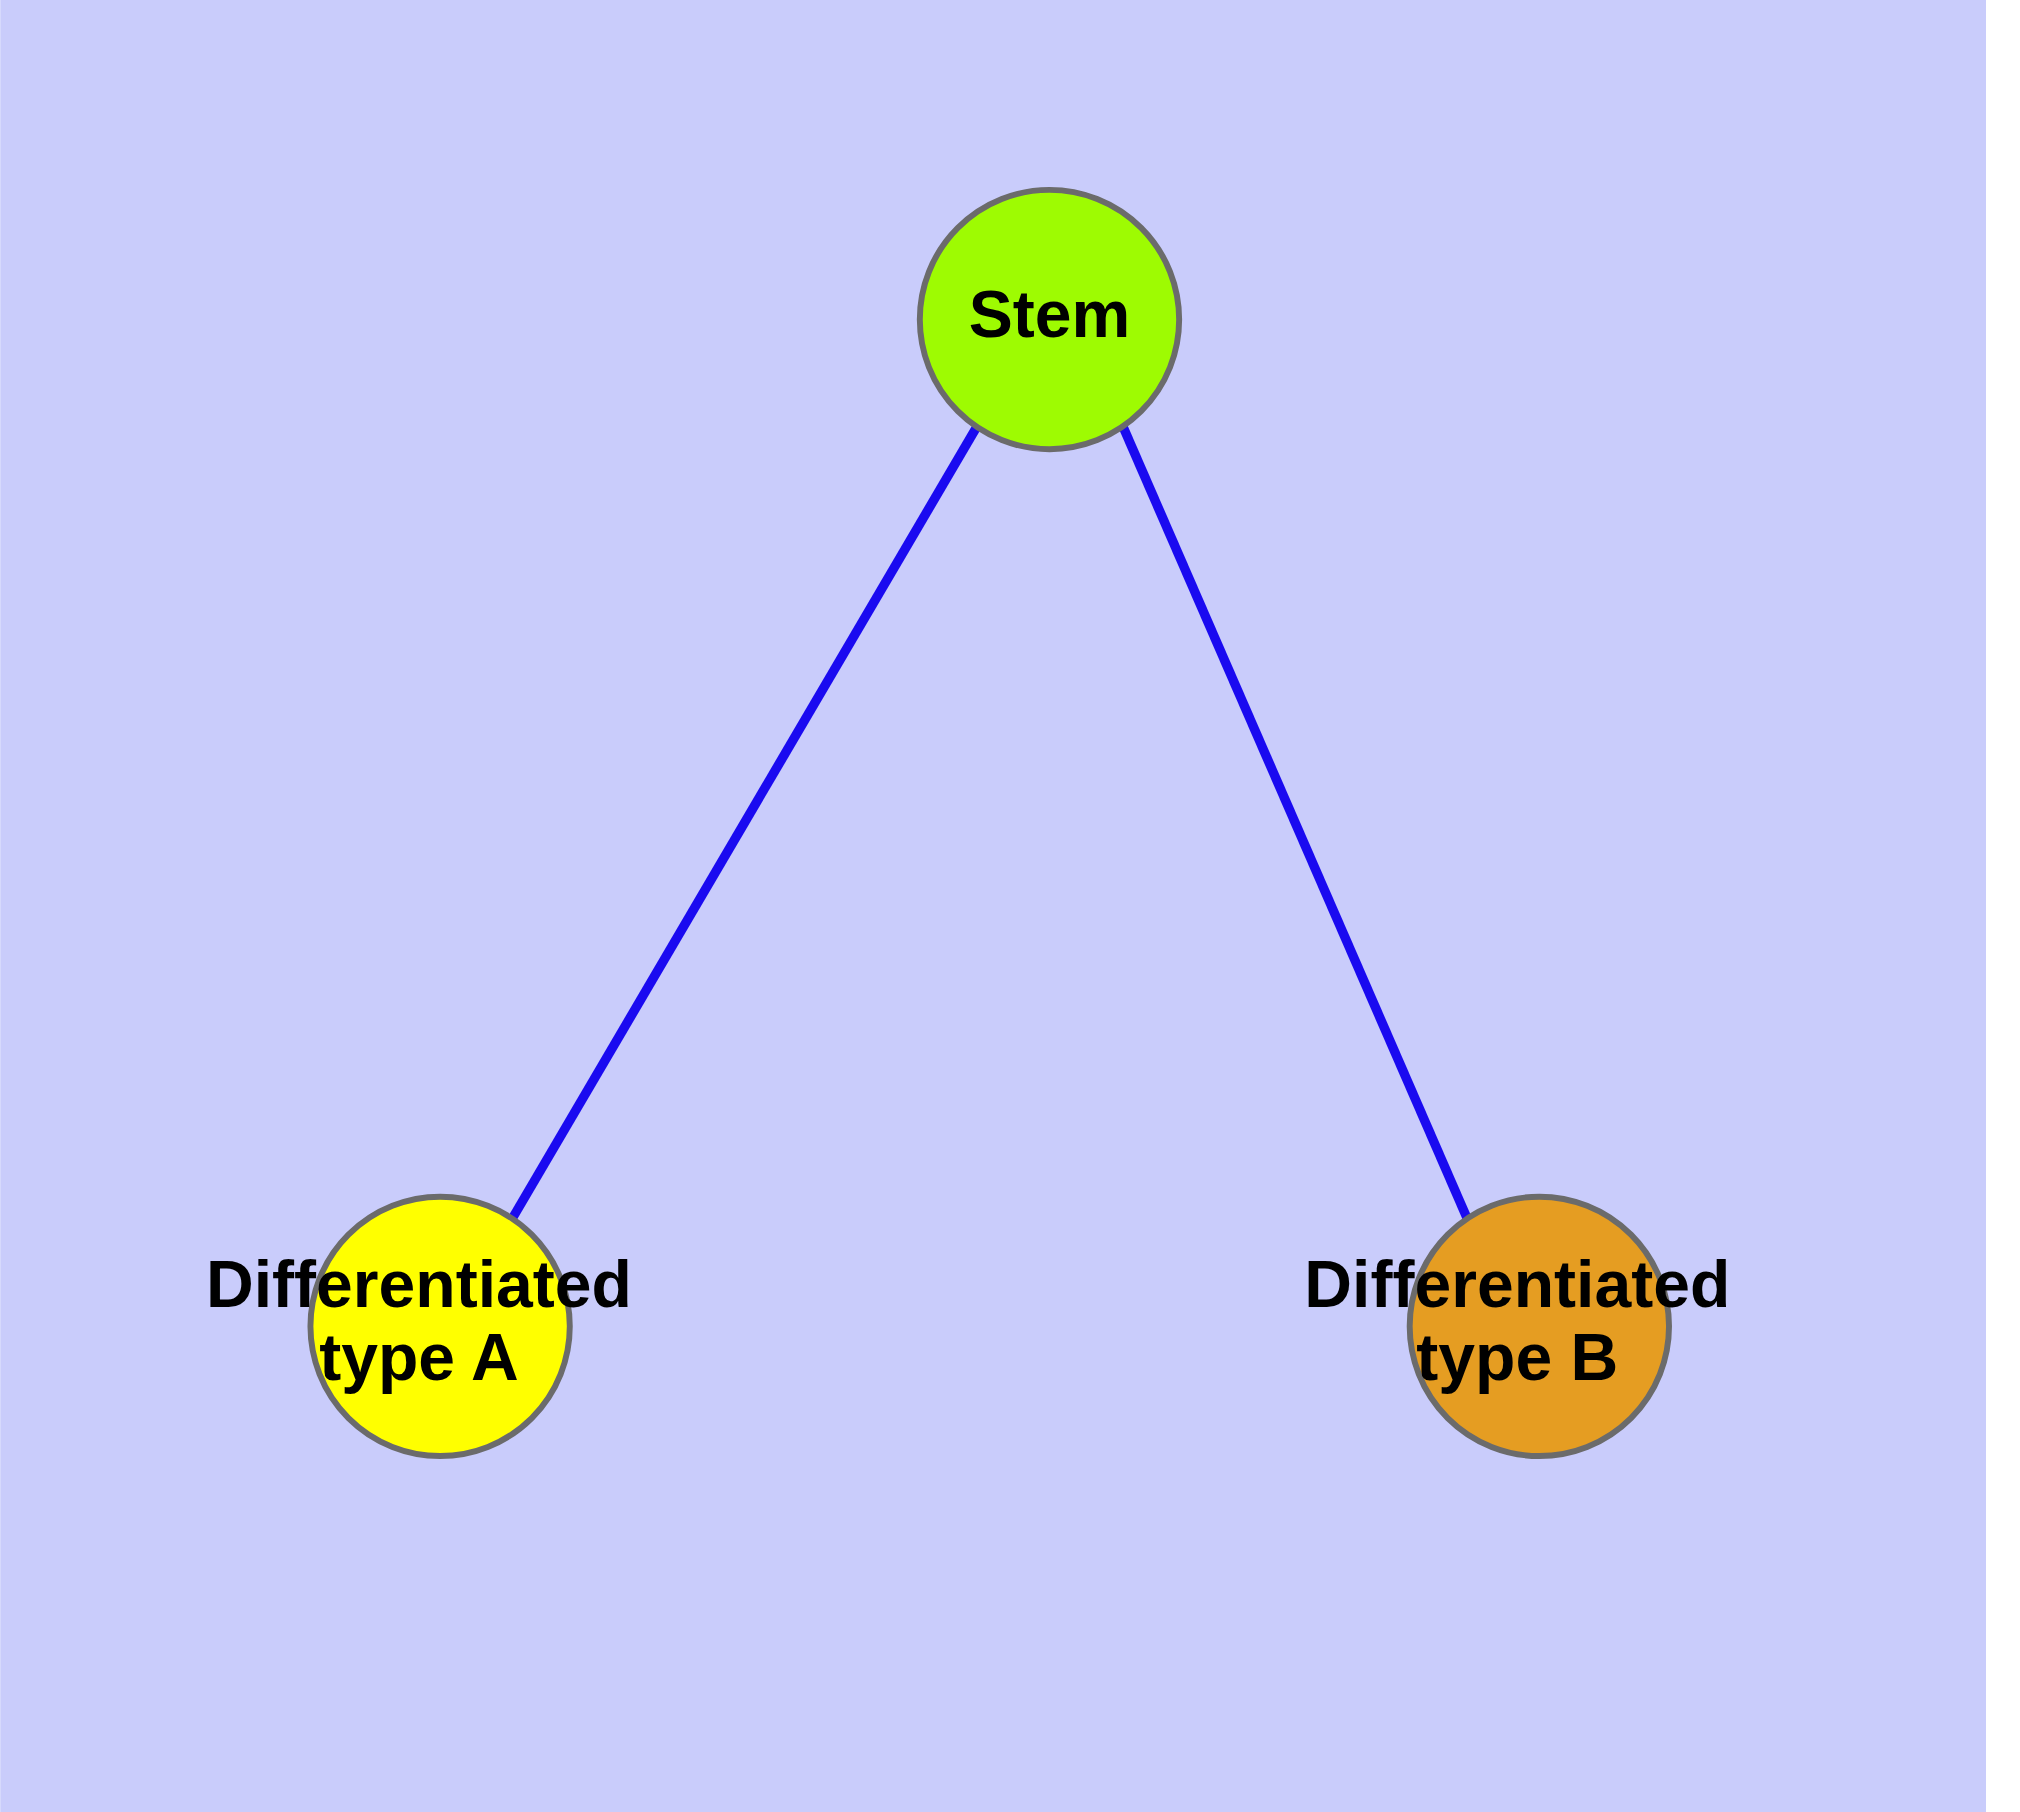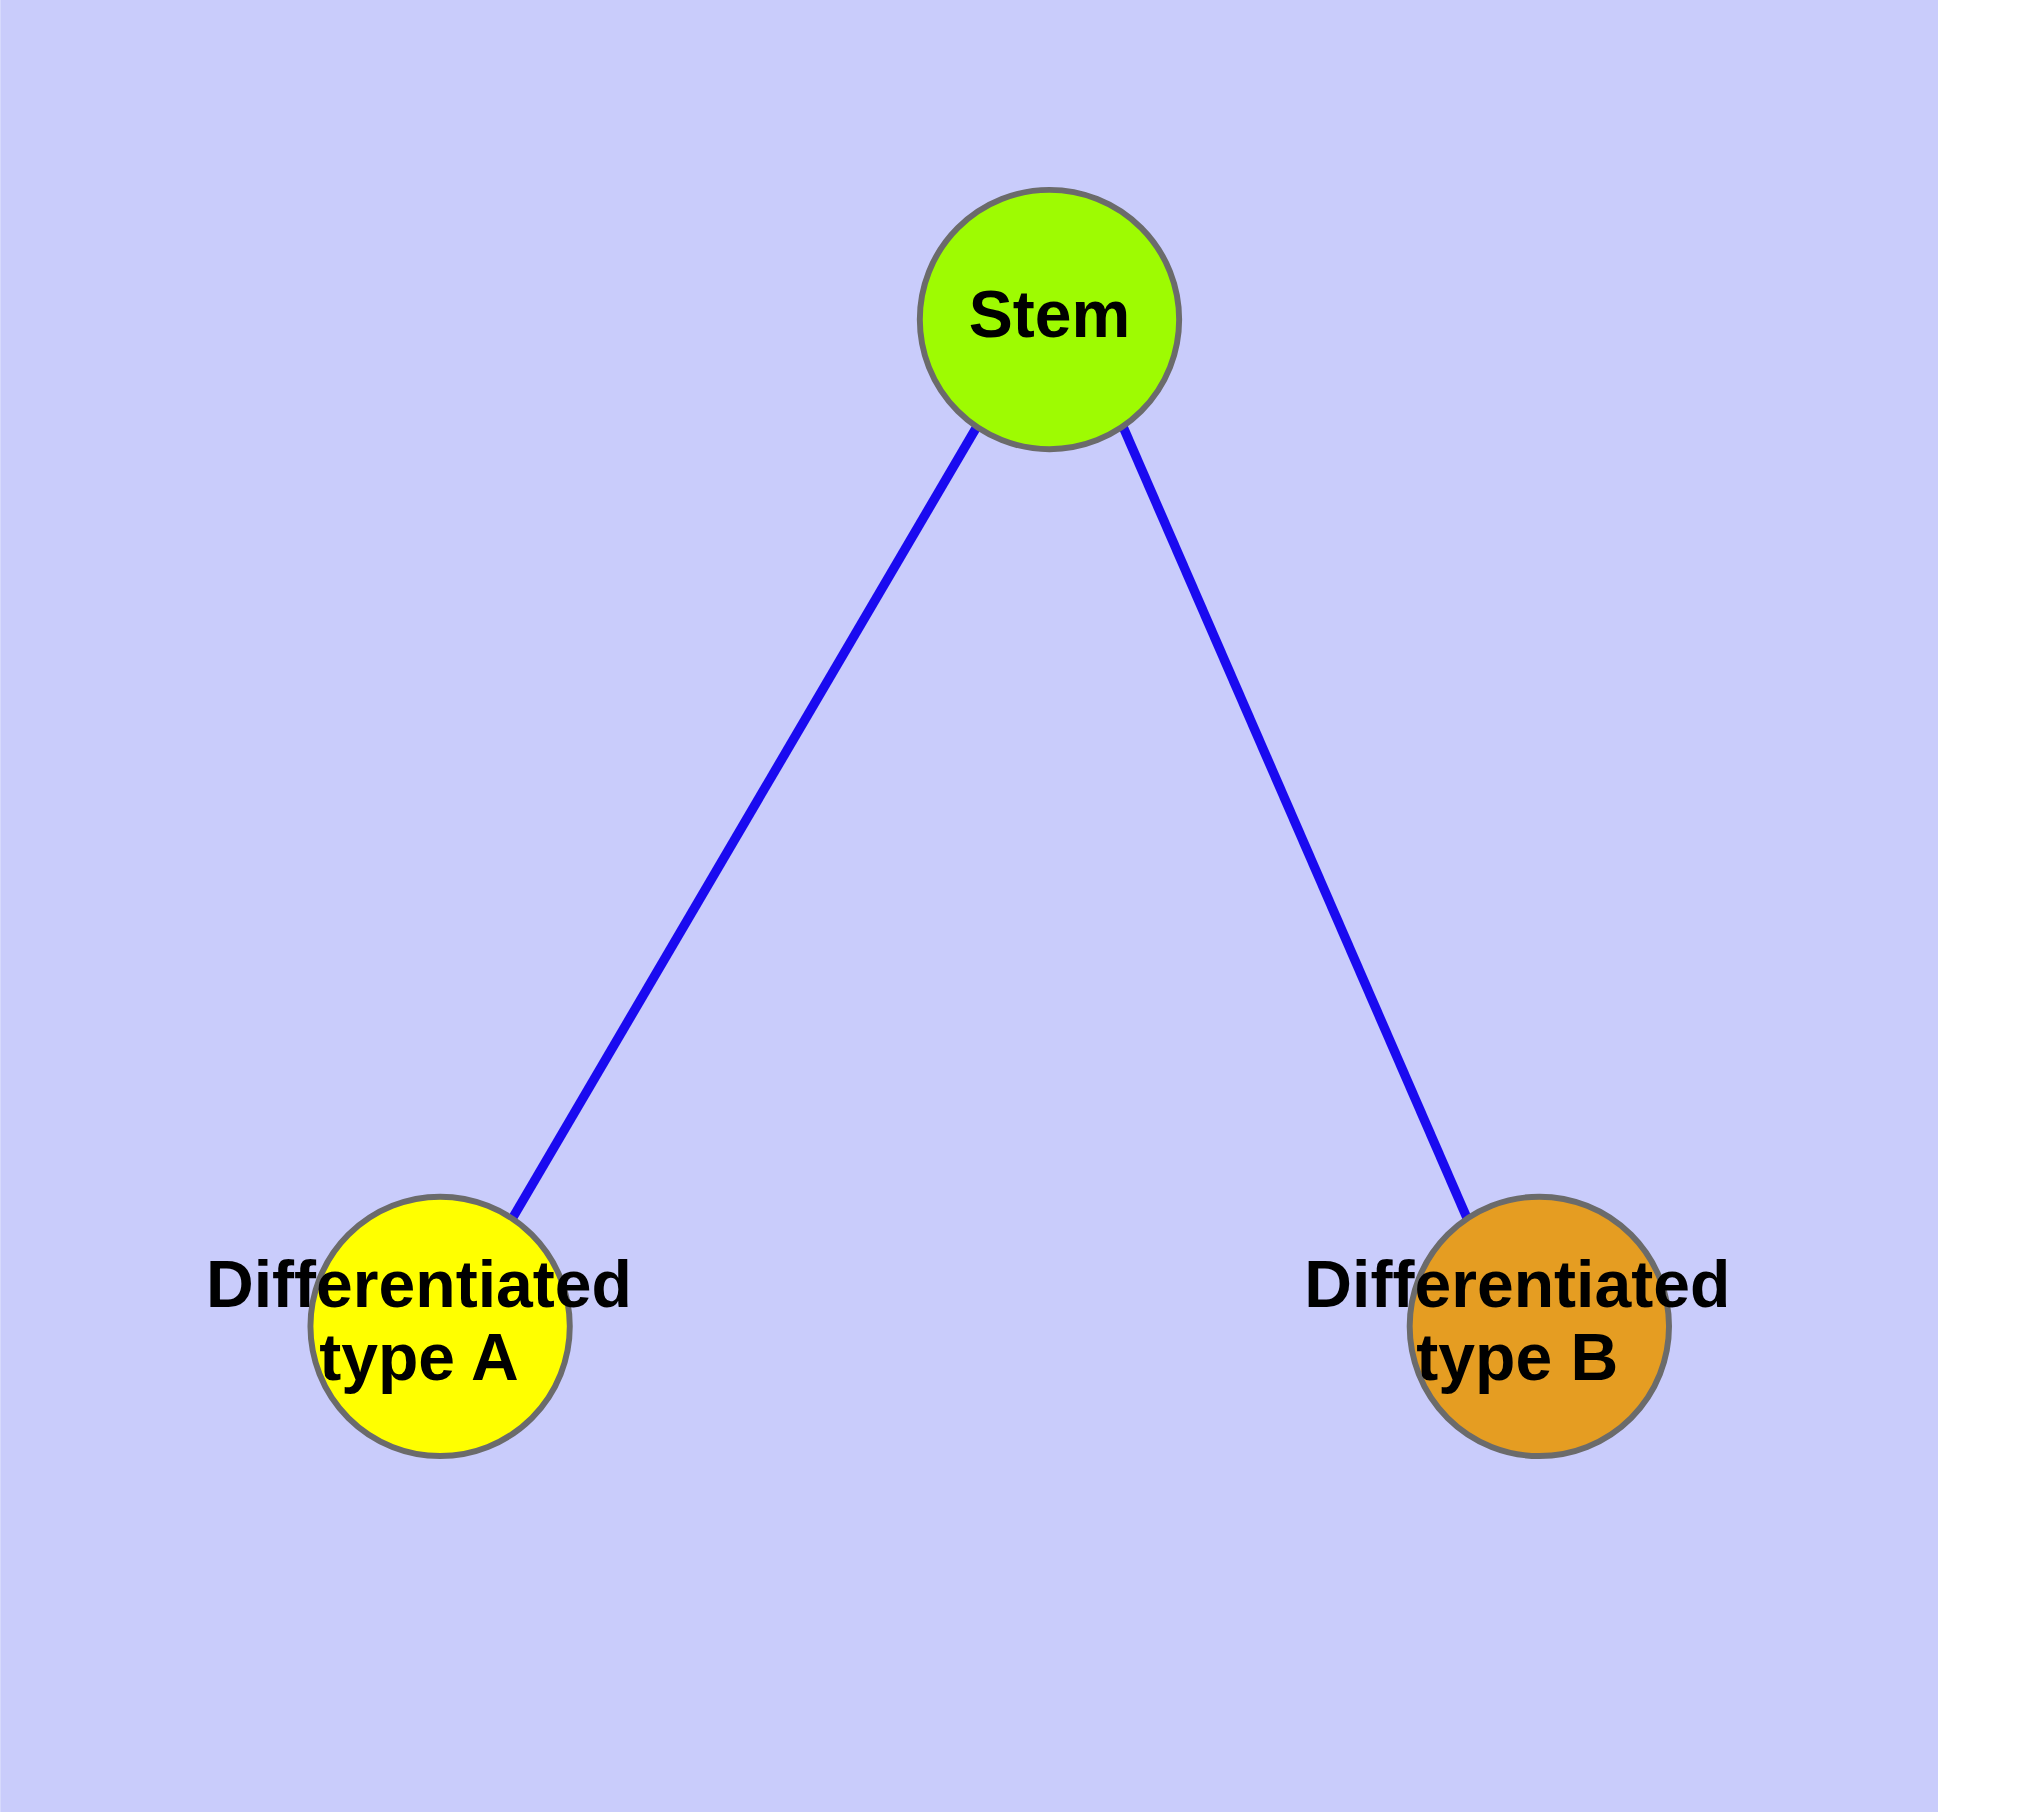--- a/index.html
+++ b/index.html
@@ -30,21 +30,21 @@
     font-weight: bold;
     fill: #000000;
     text-anchor: middle;
     dominant-baseline: middle;
     paint-order: normal;
   }
 </style>
 </head>
 <body>
 
-<div id="canvas" style="width: 1938px; height: 1812px;">
+<div id="canvas" style="width: 1938px; height: 1812px; padding-left: 48px;">
   <svg id="graph-svg" viewBox="0 0 2384 2138" xmlns="http://www.w3.org/2000/svg" style="width: 2021px; height: 1812px;">
 
     <rect id="bg-rect" x="0" y="0" width="2384" height="2138" fill="#c9ccfb"></rect>
 
     <g id="edges-group">
         <line x1="1152" y1="504" x2="604" y2="1438" stroke="#1a0af0" stroke-width="11" stroke-linecap="butt"></line>
         <line x1="1325" y1="504" x2="1731" y2="1438" stroke="#1a0af0" stroke-width="11" stroke-linecap="butt"></line>
       </g>
     <g id="nodes-group">
         <circle cx="1238" cy="377" r="153" fill="#9efb02" stroke="#6b6b6b" stroke-width="7"></circle>

